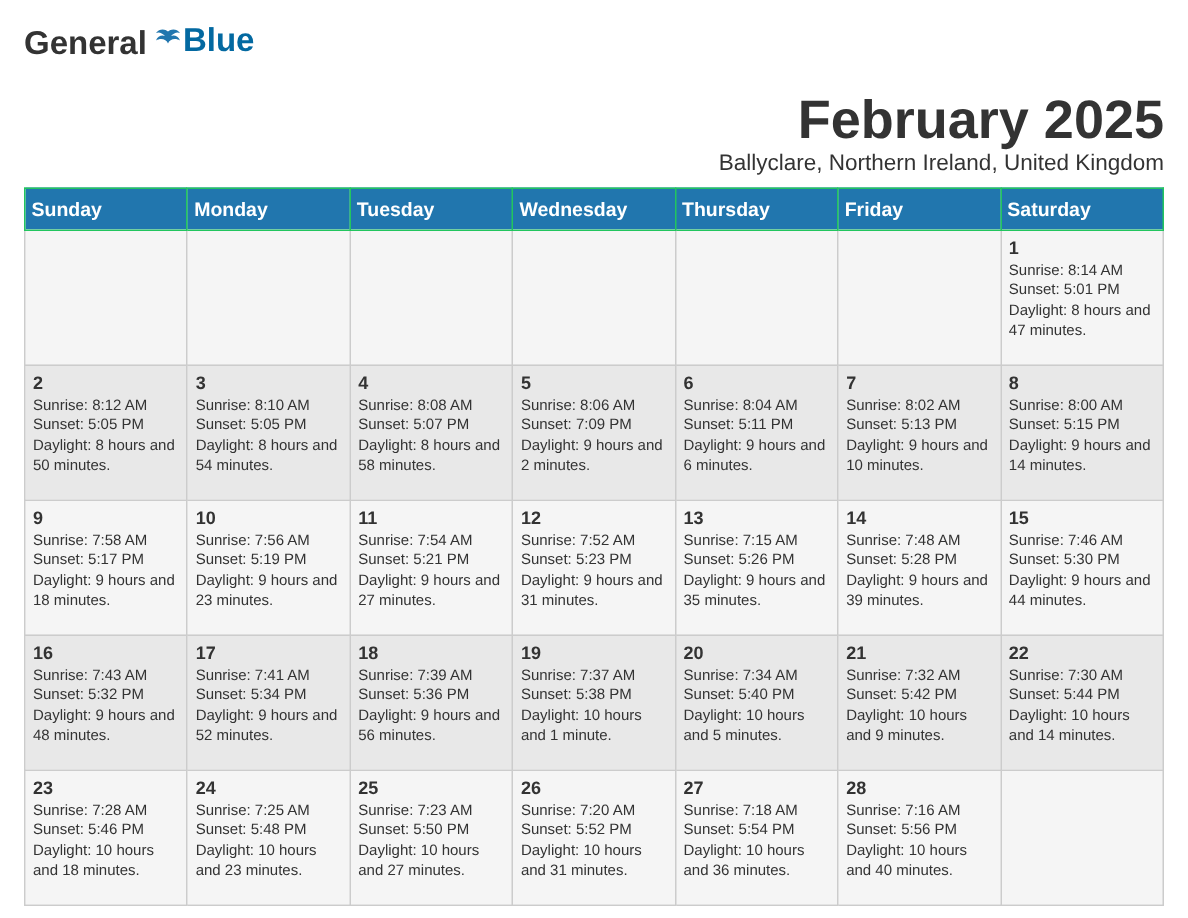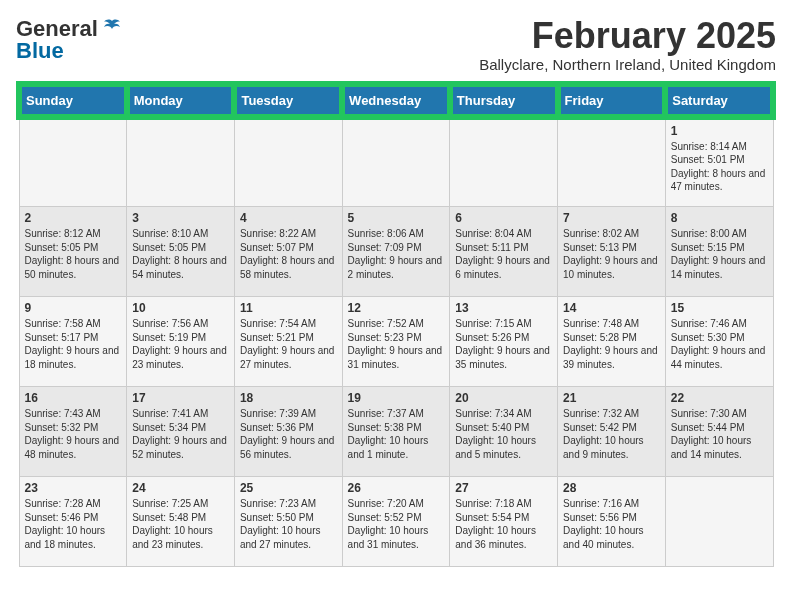--- a/index.html
+++ b/index.html
@@ -11,25 +11,26 @@
       padding: 16px;
     }
     .header {
       display: flex;
       align-items: flex-start;
       justify-content: space-between;
       margin-bottom: 4px;
     }
     .logo {
       display: flex;
-      flex-direction: column;
-      align-items: flex-start;
+      flex-direction: row;
+      align-items: center;
     }
     .title-block {
       text-align: right;
+      margin-top: 44px;
     }
     .title-block h1 {
       font-size: 36px;
       font-weight: bold;
       color: #333;
       line-height: 1.1;
     }
     .title-block h2 {
       font-size: 15px;
       font-weight: normal;
@@ -41,21 +42,21 @@
       border-collapse: collapse;
       margin-top: 8px;
     }
     thead th {
       background-color: #2176ae;
       color: #fff;
       font-size: 13px;
       font-weight: bold;
       padding: 6px 4px;
       text-align: left;
-      border: 6px solid #22c55e;
+      border: 1px solid #22c55e;
     }
     tbody td {
       border: 1px solid #ccc;
       vertical-align: top;
       padding: 4px 5px;
       width: 14.28%;
       min-height: 80px;
       height: 90px;
       font-size: 10.5px;
       color: #333;
@@ -125,21 +126,21 @@
         <td>
           <span class="day-number">2</span>
           <div class="cell-content"><span>Sunrise: 8:12 AM</span><br><span>Sunset: 5:05 PM</span><br><span>Daylight: 8 hours and 50 minutes.</span><br></div>
         </td>
         <td>
           <span class="day-number">3</span>
           <div class="cell-content"><span>Sunrise: 8:10 AM</span><br><span>Sunset: 5:05 PM</span><br><span>Daylight: 8 hours and 54 minutes.</span><br></div>
         </td>
         <td>
           <span class="day-number">4</span>
-          <div class="cell-content"><span>Sunrise: 8:22 AM</span><br><span>Sunset: 5:07 PM</span><br><span>Daylight: 8 hours and 58 minutes.</span><br></div>
+          <div class="cell-content"><span>Sunrise: 8:08 AM</span><br><span>Sunset: 5:07 PM</span><br><span>Daylight: 8 hours and 58 minutes.</span><br></div>
         </td>
         <td>
           <span class="day-number">5</span>
           <div class="cell-content"><span>Sunrise: 8:06 AM</span><br><span>Sunset: 7:09 PM</span><br><span>Daylight: 9 hours and 2 minutes.</span><br></div>
         </td>
         <td>
           <span class="day-number">6</span>
           <div class="cell-content"><span>Sunrise: 8:04 AM</span><br><span>Sunset: 5:11 PM</span><br><span>Daylight: 9 hours and 6 minutes.</span><br></div>
         </td>
         <td>

